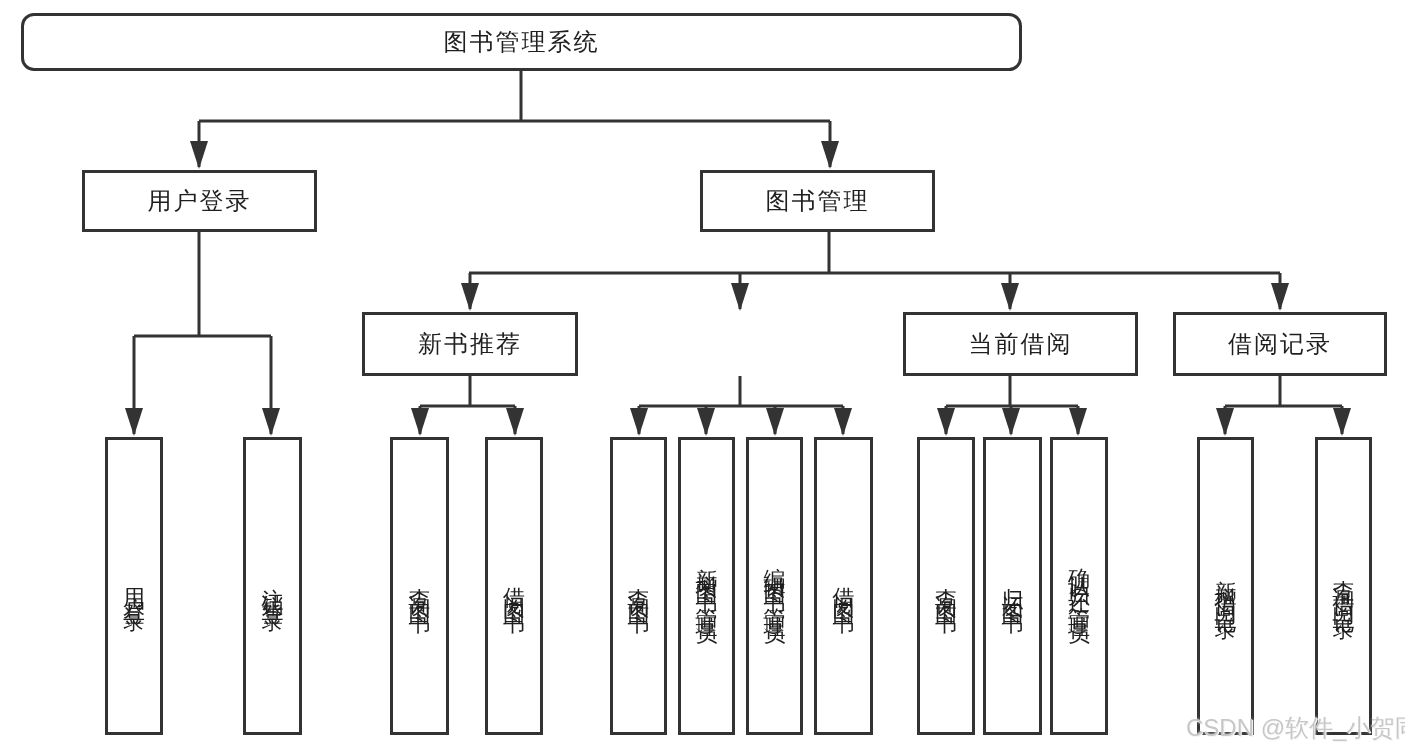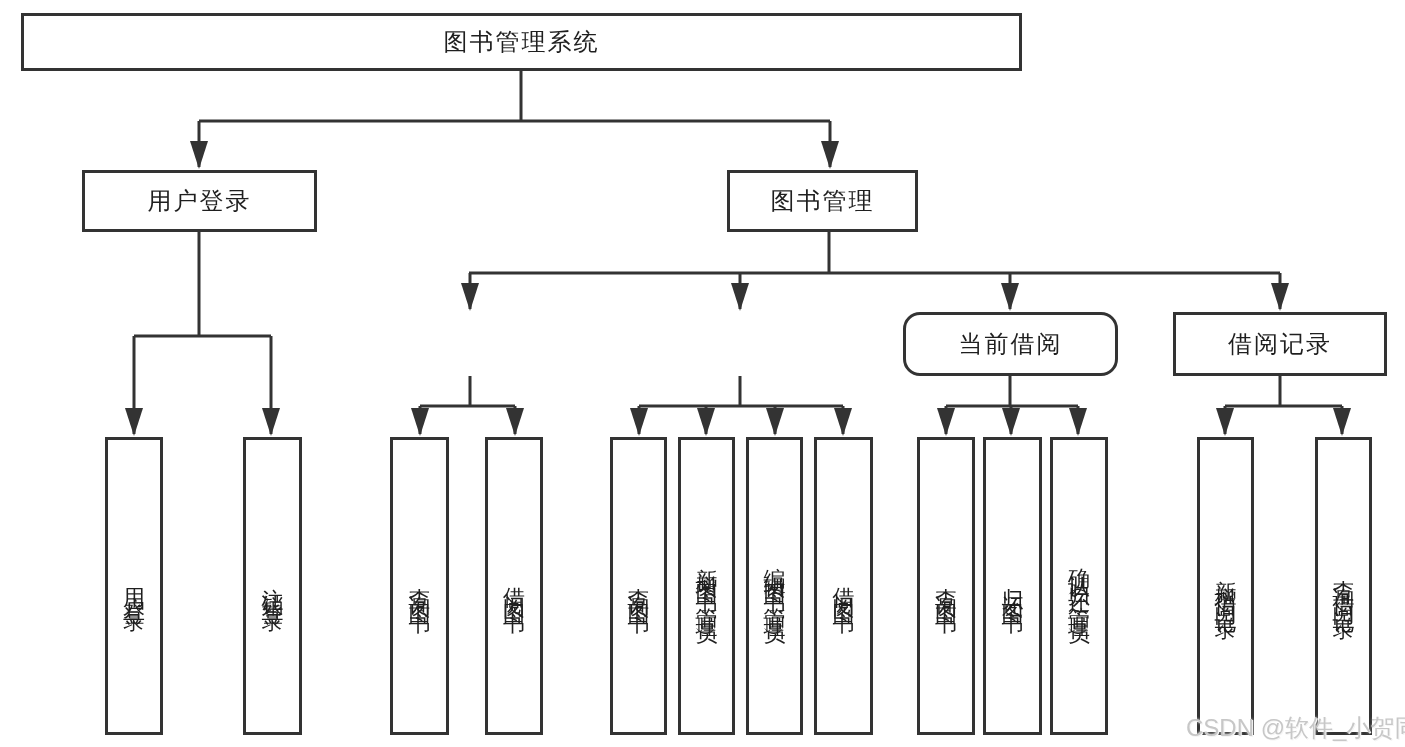--- a/index.html
+++ b/index.html
@@ -101,32 +101,35 @@
     <path d="M706,406 L706,434" fill="none" stroke="#333333" stroke-width="3" marker-end="url(#arrowhead)"></path>
     <path d="M775,406 L775,434" fill="none" stroke="#333333" stroke-width="3" marker-end="url(#arrowhead)"></path>
     <path d="M843,406 L843,434" fill="none" stroke="#333333" stroke-width="3" marker-end="url(#arrowhead)"></path>
     <path d="M946,406 L946,434" fill="none" stroke="#333333" stroke-width="3" marker-end="url(#arrowhead)"></path>
     <path d="M1011,406 L1011,434" fill="none" stroke="#333333" stroke-width="3" marker-end="url(#arrowhead)"></path>
     <path d="M1078,406 L1078,434" fill="none" stroke="#333333" stroke-width="3" marker-end="url(#arrowhead)"></path>
     <path d="M1225,406 L1225,434" fill="none" stroke="#333333" stroke-width="3" marker-end="url(#arrowhead)"></path>
     <path d="M1342,406 L1342,434" fill="none" stroke="#333333" stroke-width="3" marker-end="url(#arrowhead)"></path>
   </svg>
 
-  <div class="node" style="left:21px; top:13px; width:1001px; height:58px;">
+  <div class="node" style="left:21px; top:13px; width:1001px; height:58px;border-radius:13px;">
     <span class="lbl">图书管理系统</span>
   </div>
 
   <div class="node" style="left:82px; top:170px; width:235px; height:62px;">
     <span class="lbl">用户登录</span>
   </div>
-  <div class="node" style="left:727px; top:170px; width:191px; height:62px;justify-content:center;">
+  <div class="node" style="left:700px; top:170px; width:235px; height:62px;justify-content:center;">
     <span class="lbl">图书管理</span>
   </div>
 
-  <div class="node" style="left:903px; top:312px; width:215px; height:64px;border-radius:17px;">
+  <div class="node" style="left:362px; top:312px; width:216px; height:64px;">
+    <span class="lbl">新书推荐</span>
+  </div>
+  <div class="node" style="left:903px; top:312px; width:235px; height:64px;">
     <span class="lbl">当前借阅</span>
   </div>
   <div class="node" style="left:1173px; top:312px; width:214px; height:64px;">
     <span class="lbl">借阅记录</span>
   </div>
 
   <div class="node v" style="left:105px; top:437px; width:58px; height:298px;">
     <span class="lbl">用户登录</span>
   </div>
   <div class="node v" style="left:243px; top:437px; width:59px; height:298px;">

